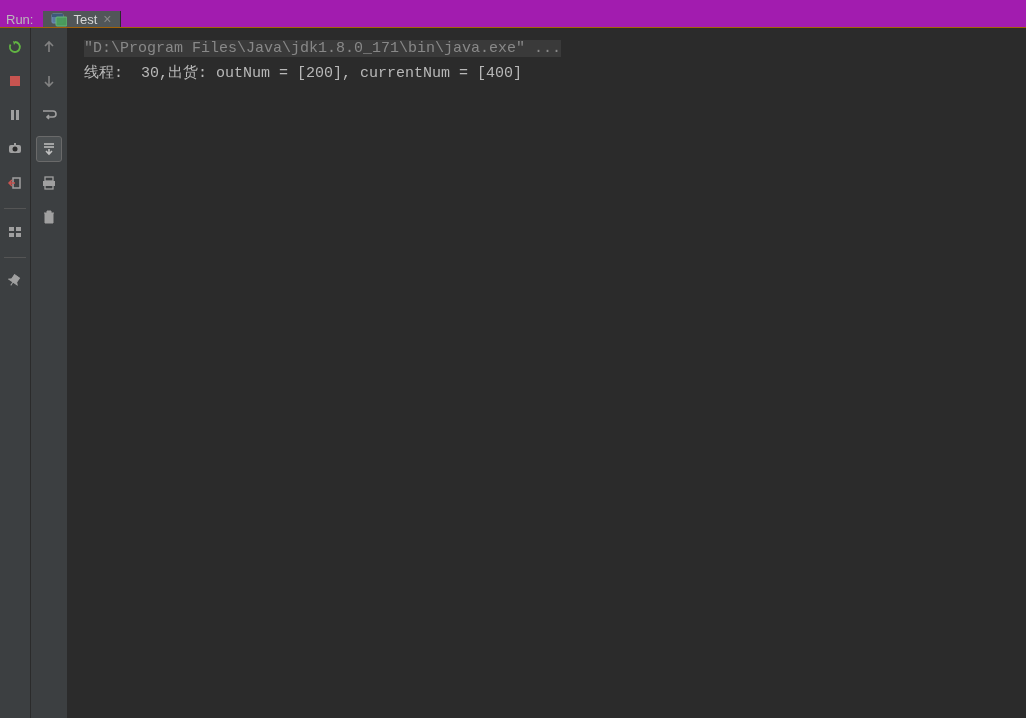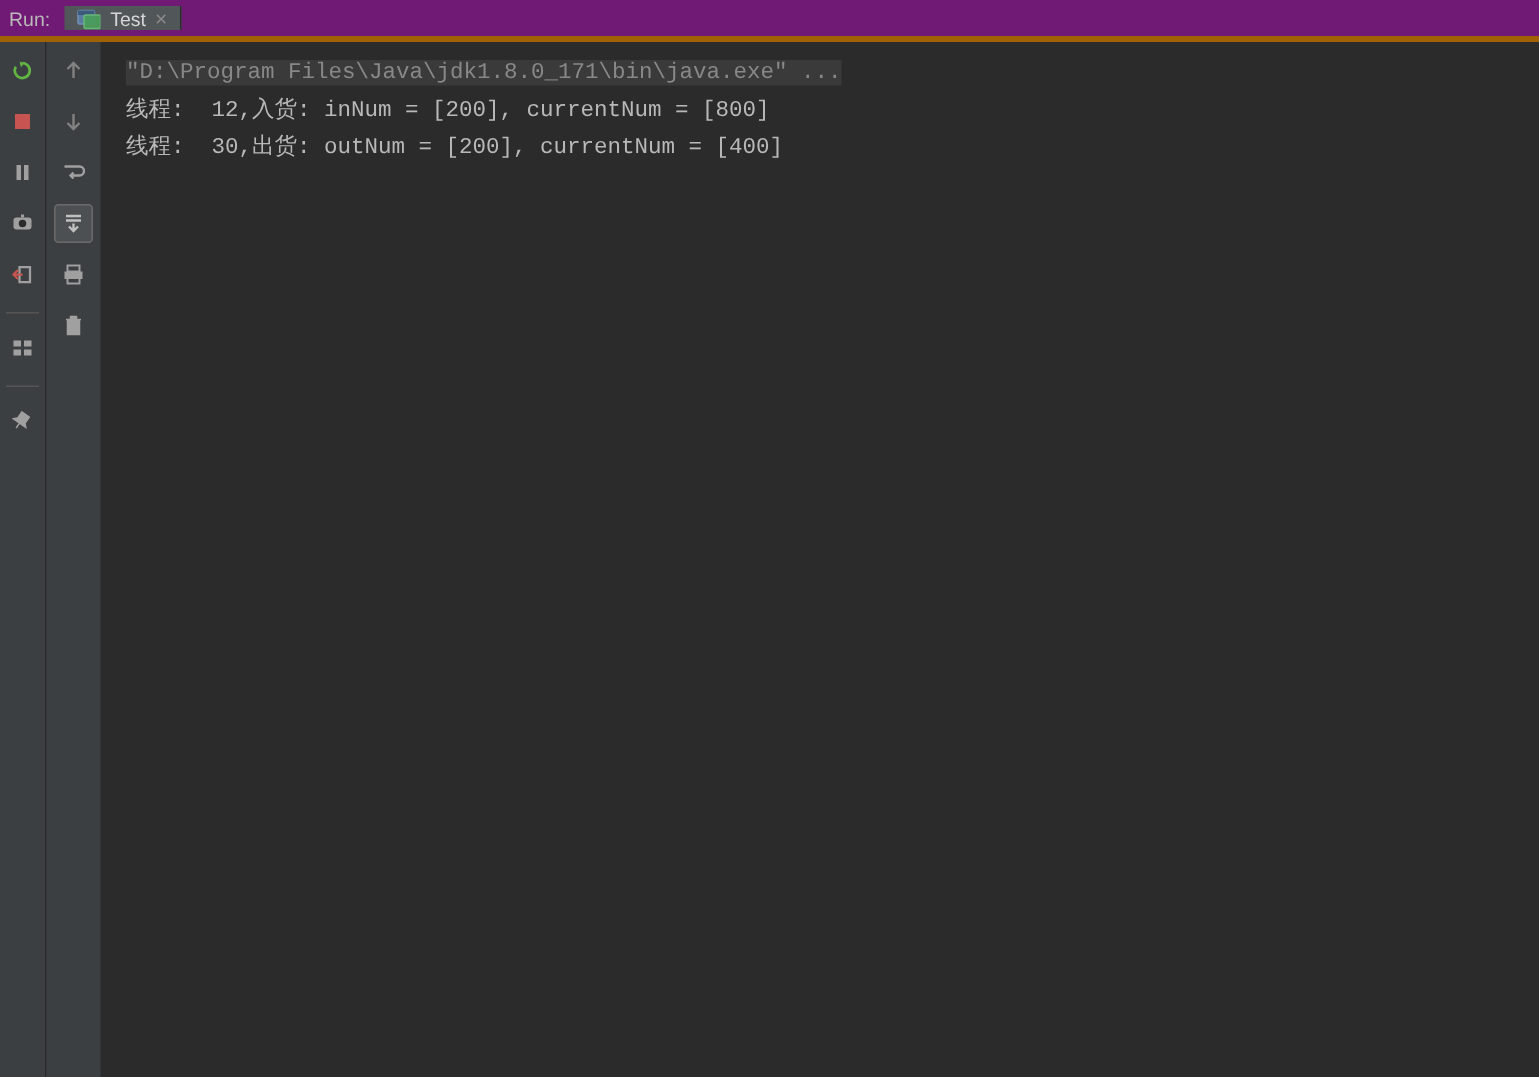--- a/index.html
+++ b/index.html
@@ -9,24 +9,24 @@
   font-family: "Segoe UI", Arial, sans-serif;
   font-size: 13px;
   width: 1026px;
   height: 718px;
   overflow: hidden;
   display: flex;
   flex-direction: column;
 }
 .header {
   height: 28px;
-  background: #701a75;
-  border-bottom: 4px solid #a16207;
-  display: flex;
-  align-items: center;
+  background: #a21caf;
+  border-bottom: 1px solid #a16207;
+  display: flex;
+  align-items: flex-end;
 }
 .run-label {
   color: #bababa;
   padding: 0 10px 0 6px;
   display: flex;
   align-items: center;
   font-size: 13px;
 }
 .tab {
   background: #515658;
@@ -211,17 +211,16 @@
     </div>
     <div class="btn">
       <svg width="14" height="16" viewBox="0 0 14 16">
         <path d="M2 4 L12 4 M5 4 L5 2 L9 2 L9 4 M3 4 L3 14 L11 14 L11 4" fill="#a0a0a0" stroke="#a0a0a0" stroke-width="1"></path>
       </svg>
     </div>
   </div>
 
   <div class="console">
     <div><span class="cmd">"D:\Program Files\Java\jdk1.8.0_171\bin\java.exe" ...</span></div>
-    <div class="line">线程:  12,入货: inNum = [200], currentNum = [800]</div>
     <div class="line">线程:  30,出货: outNum = [200], currentNum = [400]</div>
   </div>
 
 </div>
 
 </body></html>

